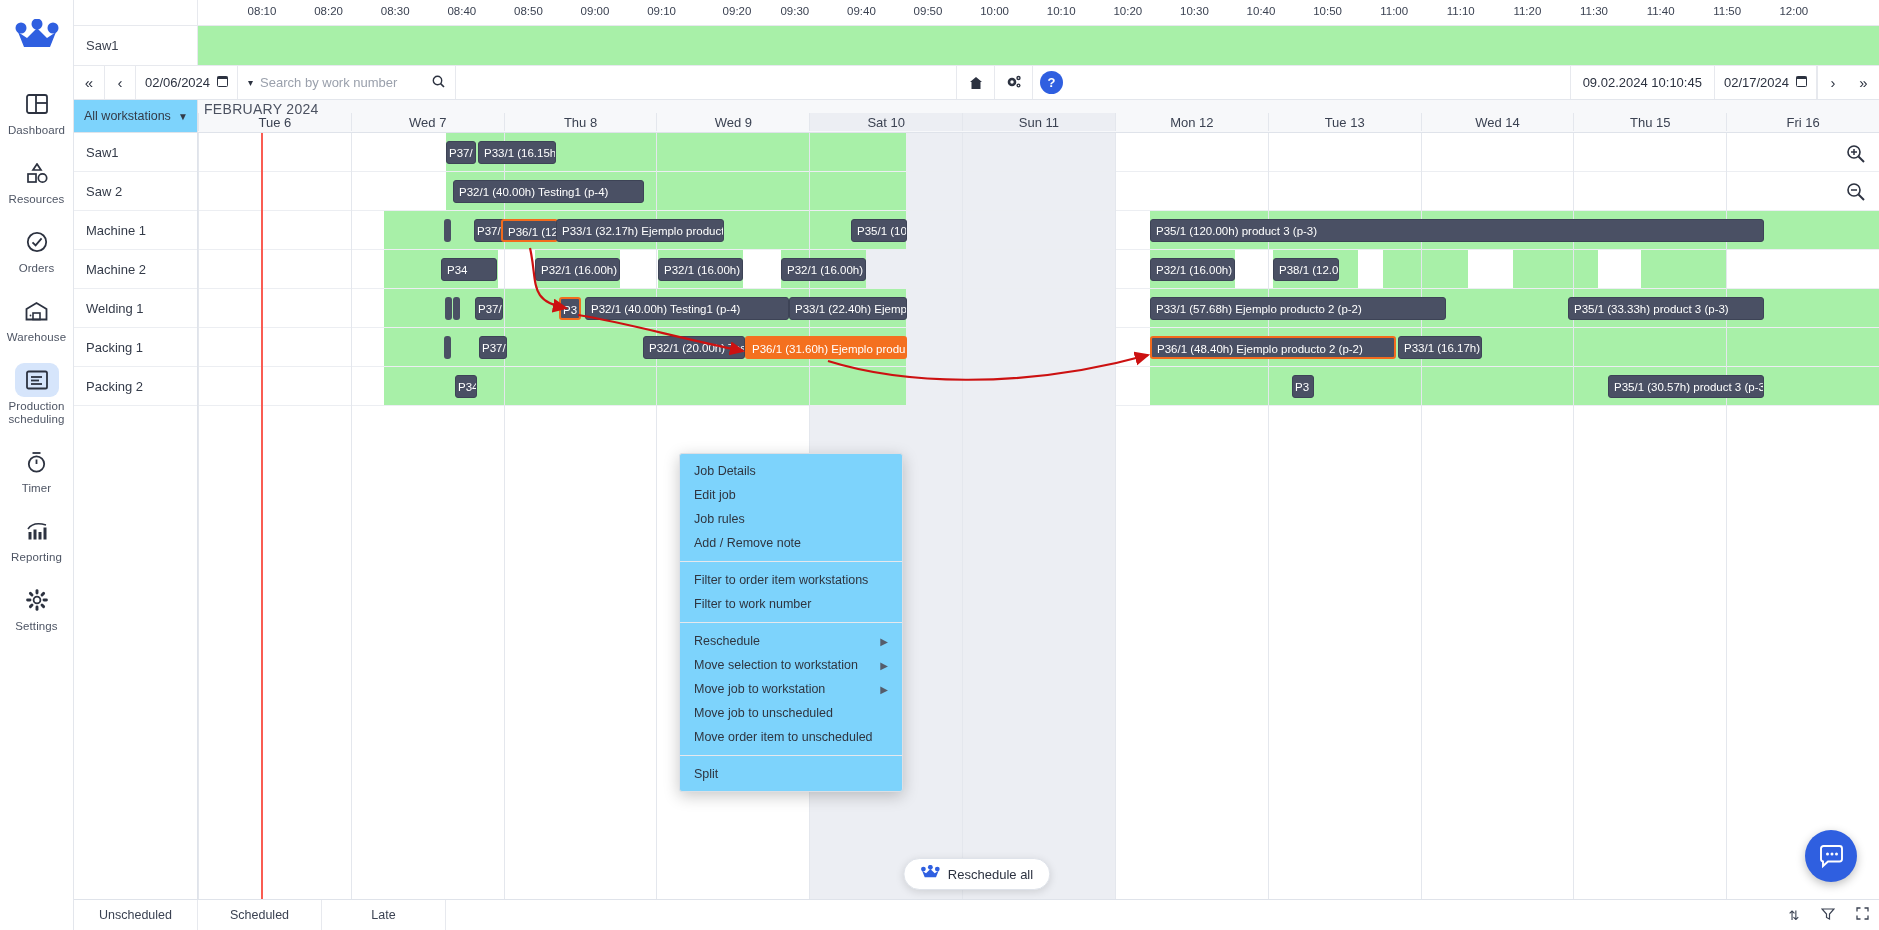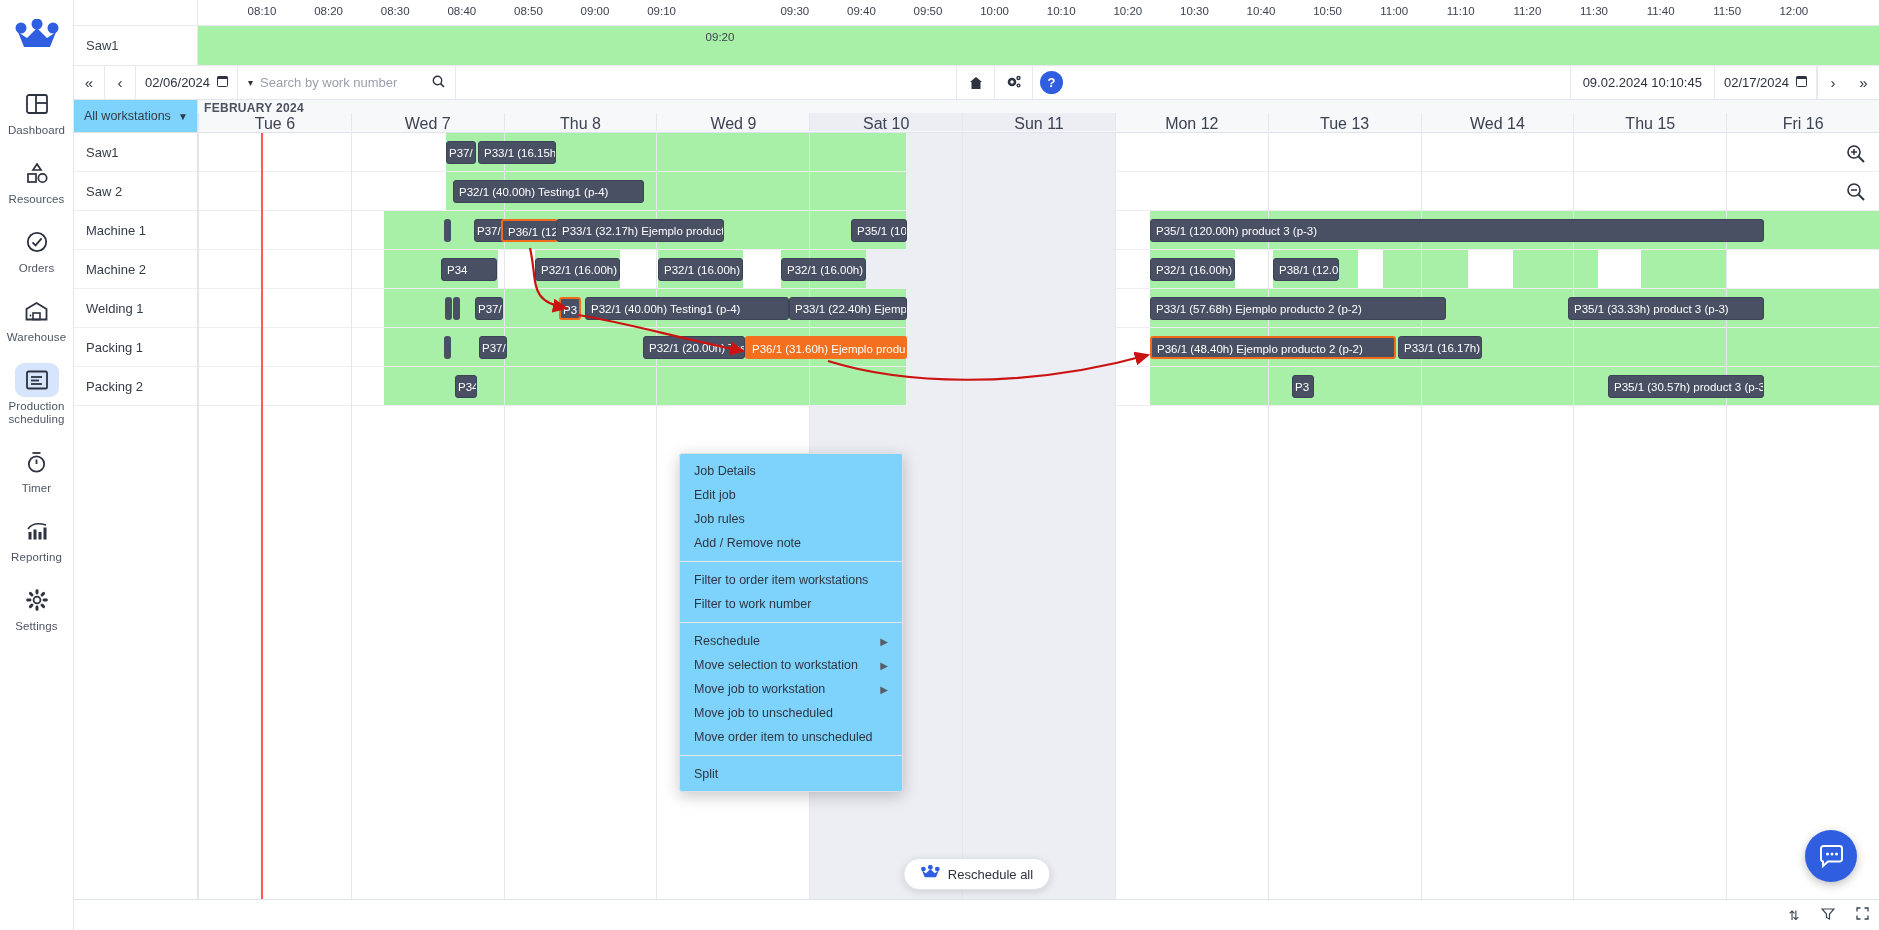--- a/index.html
+++ b/index.html
@@ -88,26 +88,26 @@
 
   
   .gantt-head { height: 33px; display: flex; border-bottom: 1px solid #dfe3ea; background:#7dd3fc; }
   .ws-select {
     width: 124px; flex: 0 0 124px; display: flex; align-items: center; justify-content: space-between;
     padding: 0 9px 0 10px; font-size: 12.5px; color: #333a47;
     border-right: 1px solid #dfe3ea; cursor: pointer;
   }
   .days-head { flex: 1; position: relative; background: #f7f8fa; overflow: hidden; }
   .month-label {
-    position: absolute; left: 6px; top: 1px; font-size: 12px; color: #4b5160;
-    letter-spacing: .3px; font-weight: 700;
+    position: absolute; left: 6px; top: 1px; font-size: 14px; color: #4b5160;
+    letter-spacing: .3px; font-weight: 400;
   }
   .day-cell {
     position: absolute; top: 13px; height: 18px; text-align: center;
-    font-size: 16px; color: #3b4252; border-left: 1px solid #e4e7ed;
+    font-size: 13px; color: #3b4252; border-left: 1px solid #e4e7ed;
     padding-top: 2px;
   }
   .day-cell.weekend { background: #eceef3; }
 
   
   .gantt-body { flex: 1; display: flex; position: relative; overflow: hidden; background:#fff; }
   .ws-col { width: 124px; flex: 0 0 124px; border-right: 1px solid #dfe3ea; background: #fff; }
   .ws-row {
     height: 39px; display: flex; align-items: center; padding-left: 12px;
     font-size: 13px; color: #343b49; border-bottom: 1px solid #eceef2;
@@ -293,21 +293,21 @@
     <div class="ruler-strip">
       <div class="ruler-left"></div>
       <div class="ruler-track" id="ruler-track">
           <div class="ruler-tick" style="left: 64px;">08:10</div>
           <div class="ruler-tick" style="left: 130.6px;">08:20</div>
           <div class="ruler-tick" style="left: 197.2px;">08:30</div>
           <div class="ruler-tick" style="left: 263.8px;">08:40</div>
           <div class="ruler-tick" style="left: 330.4px;">08:50</div>
           <div class="ruler-tick" style="left: 397px;">09:00</div>
           <div class="ruler-tick" style="left: 463.6px;">09:10</div>
-          <div class="ruler-tick" style="left: 522px; margin-top: 26px;">09:20</div>
+          <div class="ruler-tick" style="left: 539px;">09:20</div>
           <div class="ruler-tick" style="left: 596.8px;">09:30</div>
           <div class="ruler-tick" style="left: 663.4px;">09:40</div>
           <div class="ruler-tick" style="left: 730px;">09:50</div>
           <div class="ruler-tick" style="left: 796.6px;">10:00</div>
           <div class="ruler-tick" style="left: 863.2px;">10:10</div>
           <div class="ruler-tick" style="left: 929.8px;">10:20</div>
           <div class="ruler-tick" style="left: 996.4px;">10:30</div>
           <div class="ruler-tick" style="left: 1063px;">10:40</div>
           <div class="ruler-tick" style="left: 1129.6px;">10:50</div>
           <div class="ruler-tick" style="left: 1196.2px;">11:00</div>
@@ -555,20 +555,25 @@
             <span>Move order item to unscheduled</span>
           </div>
           <div class="ctx-sep"></div>
           <div class="ctx-item">
             <span>Split</span>
           </div>
         </div>
     </div>
 
     <div class="bottom-bar">
+      <div id="bb-tabs" style="display:flex;">
+          <div class="bb-tab">Unscheduled</div>
+          <div class="bb-tab">Scheduled</div>
+          <div class="bb-tab">Late</div>
+        </div>
       <div class="bb-spacer"></div>
       <div class="bb-ico">⇅</div>
       <div class="bb-ico">
         <svg width="14" height="13" viewBox="0 0 14 13">
             <path d="M1 2 L13 2 L8.5 7 L8.5 12 L5.5 10.5 L5.5 7 Z" fill="none" stroke="#3b4252" stroke-width="1.2"></path>
           </svg>
       </div>
       <div class="bb-ico">
         <svg width="13" height="13" viewBox="0 0 13 13">
             <path d="M1 4.5 L1 1 L4.5 1 M8.5 1 L12 1 L12 4.5 M12 8.5 L12 12 L8.5 12 M4.5 12 L1 12 L1 8.5" fill="none" stroke="#3b4252" stroke-width="1.3"></path>

